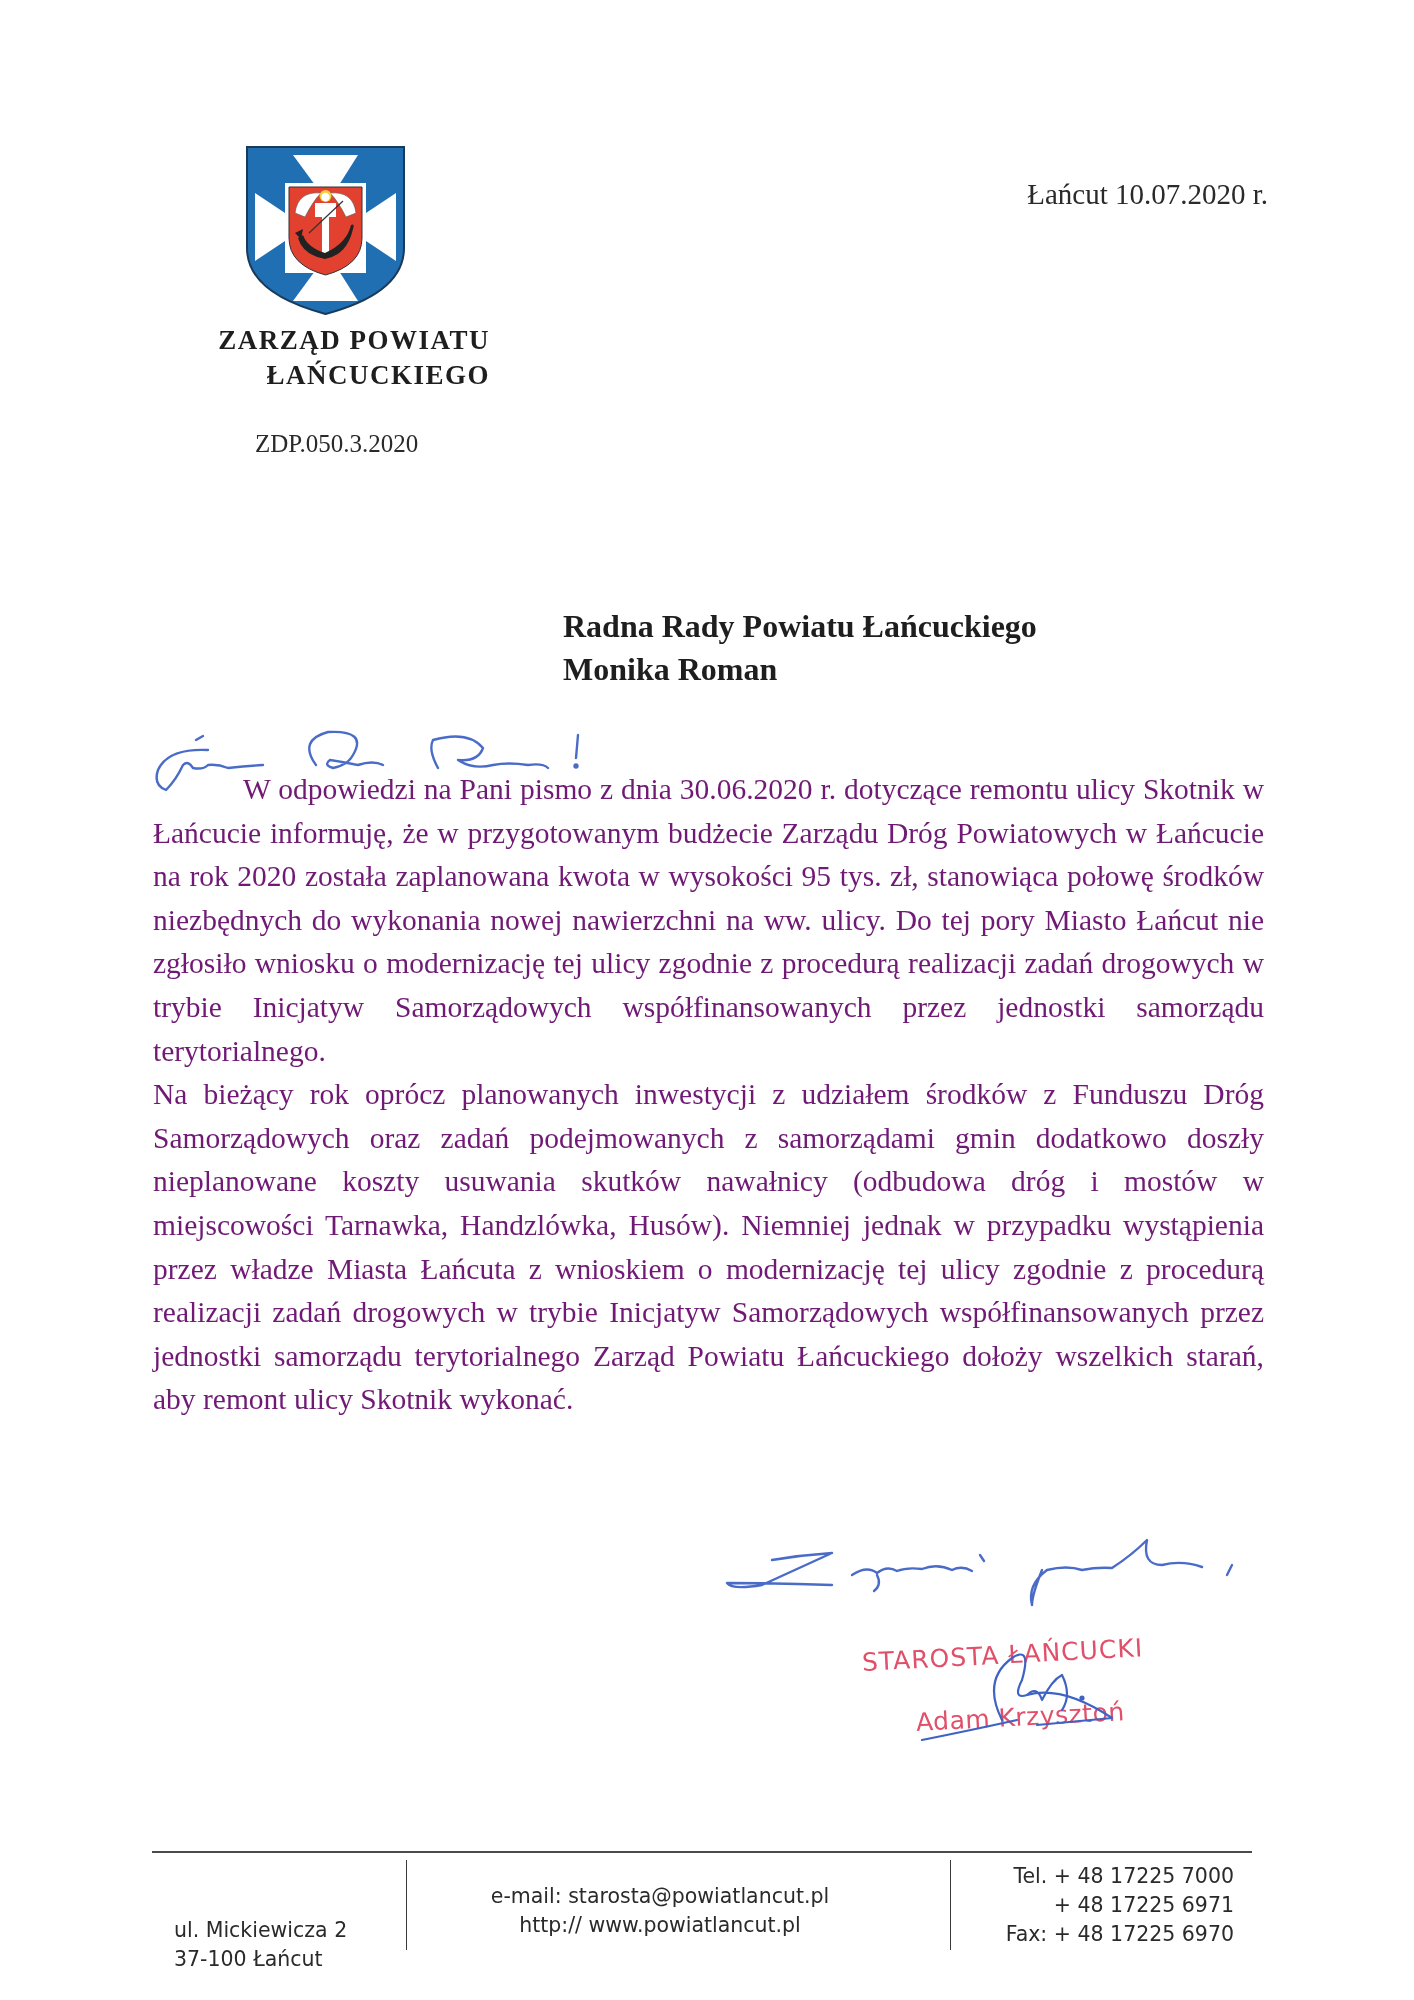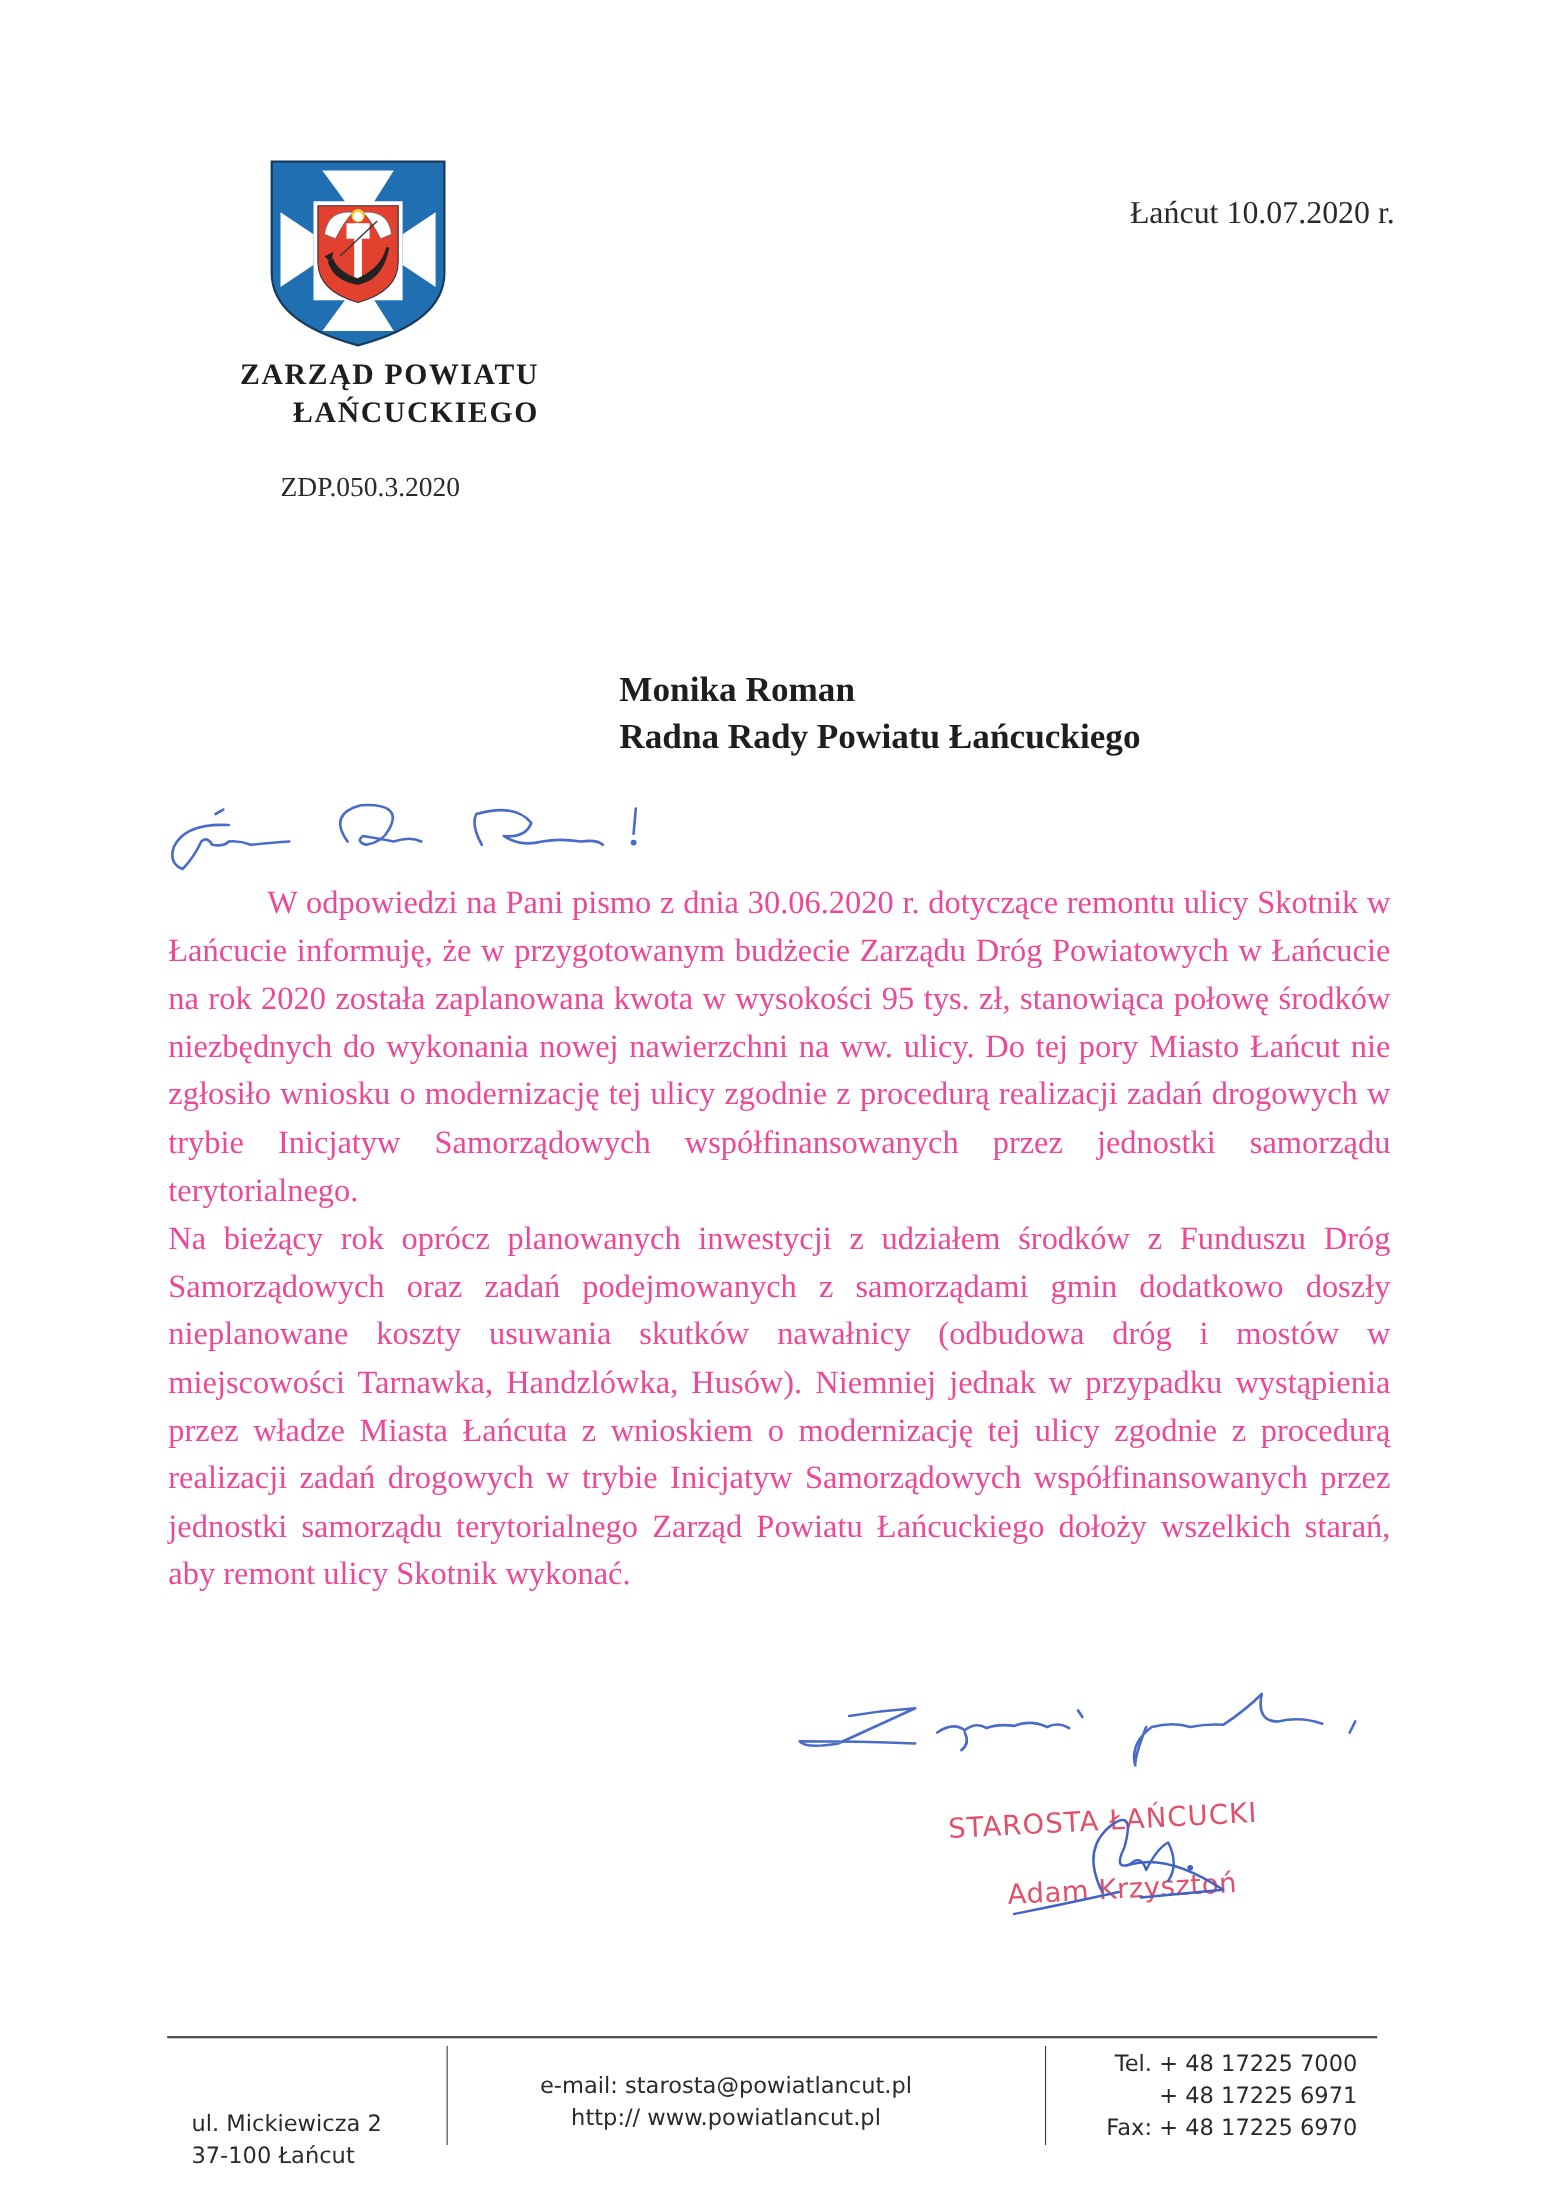--- a/index.html
+++ b/index.html
@@ -12,21 +12,21 @@
       font-size: 27px; font-weight: bold; letter-spacing: 1.5px; line-height: 35px; color: #1e1e1e; }
     #ref-number { position: absolute; left: 255px; top: 430px; font-size: 25px; color: #2a2a2a; }
     #date-line { position: absolute; right: 146px; top: 178px; font-size: 29px; color: #2a2a2a; }
 
     #recipient { position: absolute; left: 563px; top: 605px; font-size: 32px; font-weight: bold; line-height: 43px; color: #1e1e1e; }
 
     .handwriting { position: absolute; }
     #salutation { left: 148px; top: 720px; width: 500px; height: 80px; }
     #closing { left: 722px; top: 1535px; width: 560px; height: 90px; }
 
-    #body-text { position: absolute; left: 153px; top: 800px; width: 1111px; font-size: 29.5px; line-height: 43.6px; color: #ec4899; }
+    #body-text { position: absolute; left: 153px; top: 768px; width: 1111px; font-size: 29.5px; line-height: 43.6px; color: #701a75; }
     #body-text p { margin: 0; text-align: justify; }
     #body-text p.first { text-indent: 90px; }
 
     #stamp { position: absolute; left: 862px; top: 1640px; width: 340px; height: 110px; }
     #stamp-title { position: absolute; left: 0; top: 8px; font-size: 25px; color: #e0506a; letter-spacing: 1px; transform: rotate(-3deg); transform-origin: left; }
     #stamp-name { position: absolute; left: 54px; top: 68px; font-size: 25px; color: #e0506a; letter-spacing: 0.5px; transform: rotate(-3deg); transform-origin: left; }
     #stamp-signature { position: absolute; left: 0; top: 0; width: 340px; height: 110px; }
 
     #footer-rule { position: absolute; left: 152px; top: 1851px; width: 1100px; height: 2px; background: #4a4a4a; }
     .footer-col { position: absolute; font-size: 20.5px; line-height: 29px; color: #2a2a2a; }
@@ -66,22 +66,22 @@
 <div id="org-name" class="serif">
   <div>ZARZĄD POWIATU</div>
   <div>ŁAŃCUCKIEGO</div>
 </div>
 
 <div id="ref-number" class="serif">ZDP.050.3.2020</div>
 
 <div id="date-line" class="serif">Łańcut 10.07.2020 r.</div>
 
 <div id="recipient" class="serif">
+  <div>Radna Rady Powiatu Łańcuckiego</div>
   <div>Monika Roman</div>
-  <div>Radna Rady Powiatu Łańcuckiego</div>
 </div>
 
 <svg id="salutation" class="handwriting" viewBox="0 0 500 80">
   <title>Szanowna Pani Radna !</title>
   <g fill="none" stroke="#4a6cc8" stroke-width="2.4" stroke-linecap="round" stroke-linejoin="round">
     <path d="M60 30 Q20 28 10 50 Q5 65 18 70 Q28 60 35 45 Q40 40 45 48 Q55 50 60 45 Q70 44 80 48 Q100 46 115 45"></path>
     <path d="M48 20 L55 16"></path>
     <path d="M168 45 Q150 20 180 12 Q220 10 205 35 Q200 45 185 48 Q175 45 182 40 Q195 42 210 45 Q225 40 235 45"></path>
     <path d="M290 48 Q280 30 285 20 Q320 10 335 28 Q330 42 310 40 Q325 50 345 45 Q360 42 380 45 Q395 43 400 48"></path>
     <path d="M430 15 L428 38"></path>

